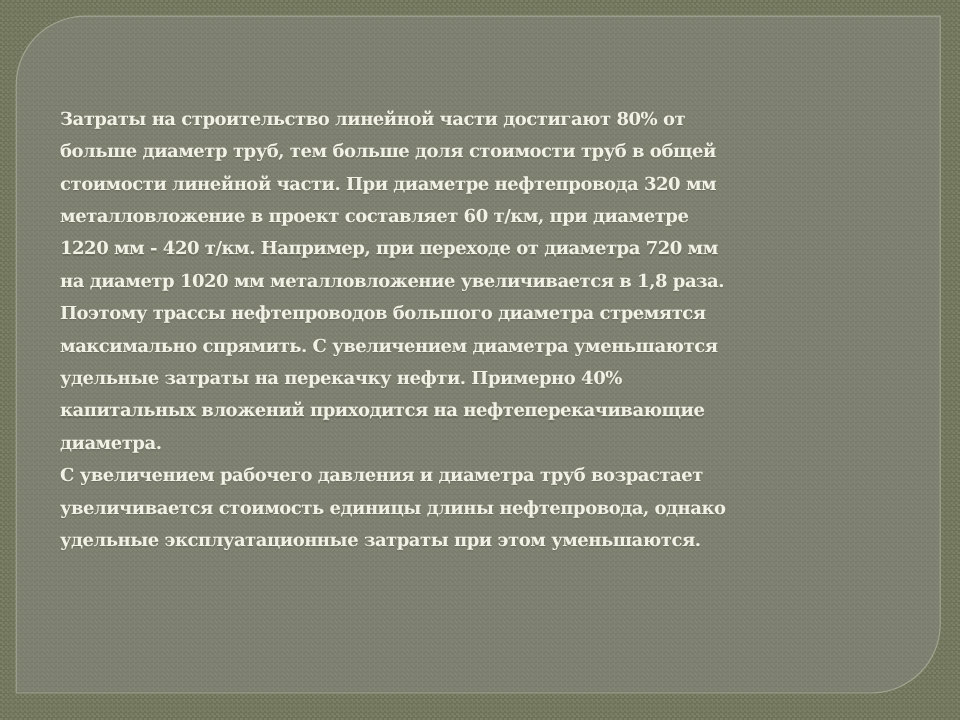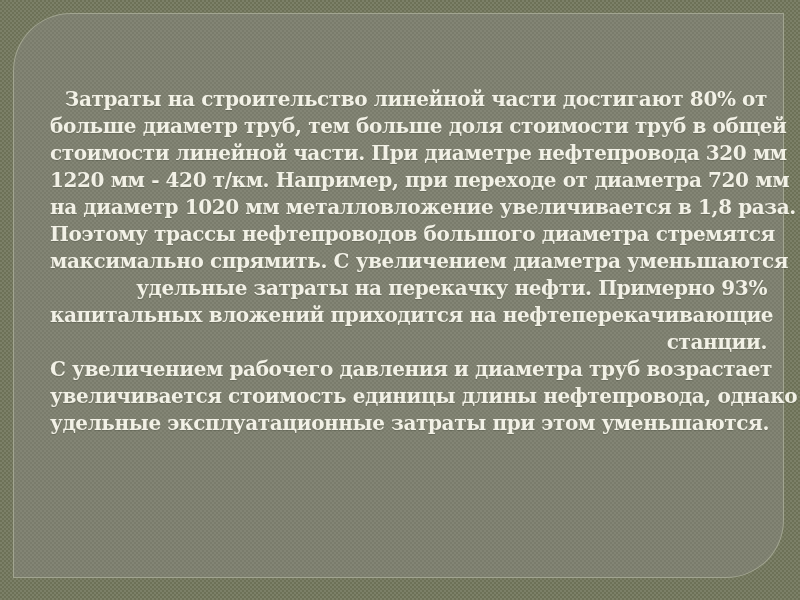--- a/index.html
+++ b/index.html
@@ -28,45 +28,45 @@
     border: 1px solid var(--panel-border, rgba(190,195,170,0.55));
     box-sizing: border-box;
   }
   .text-block {
     position: absolute;
     left: 36px;
     top: 72px;
     right: 16px;
     font-family: "DejaVu Serif", serif;
     font-weight: bold;
-    font-size: 20px;
+    font-size: 15px;
     line-height: 27px;
     letter-spacing: -0.4px;
     color: var(--text, #f2f1e6);
     text-shadow: 0 1px 1px rgba(40,44,30,0.25);
-    text-align: right;
   }
   .text-line {
     white-space: nowrap;
   }
 </style>
 </head>
 <body>
 
 <div class="bg">
   <div class="panel">
     <div class="text-block">
         <div class="text-line">Затраты на строительство линейной части достигают 80% от</div>
         <div class="text-line">больше диаметр труб, тем больше доля стоимости труб в общей</div>
         <div class="text-line">стоимости линейной части. При диаметре нефтепровода 320 мм</div>
+        <div class="text-line">металловложение в проект составляет 60 т/км, при диаметре</div>
         <div class="text-line">1220 мм - 420 т/км. Например, при переходе от диаметра 720 мм</div>
         <div class="text-line">на диаметр 1020 мм металловложение увеличивается в 1,8 раза.</div>
         <div class="text-line">Поэтому трассы нефтепроводов большого диаметра стремятся</div>
         <div class="text-line">максимально спрямить. С увеличением диаметра уменьшаются</div>
-        <div class="text-line">удельные затраты на перекачку нефти. Примерно 93%</div>
+        <div class="text-line">удельные затраты на перекачку нефти. Примерно 40%</div>
         <div class="text-line">капитальных вложений приходится на нефтеперекачивающие</div>
-        <div class="text-line">станции.</div>
+        <div class="text-line">диаметра.</div>
         <div class="text-line">С увеличением рабочего давления и диаметра труб возрастает</div>
         <div class="text-line">увеличивается стоимость единицы длины нефтепровода, однако</div>
         <div class="text-line">удельные эксплуатационные затраты при этом уменьшаются.</div>
       </div>
   </div>
 </div>
 
 </body></html>

